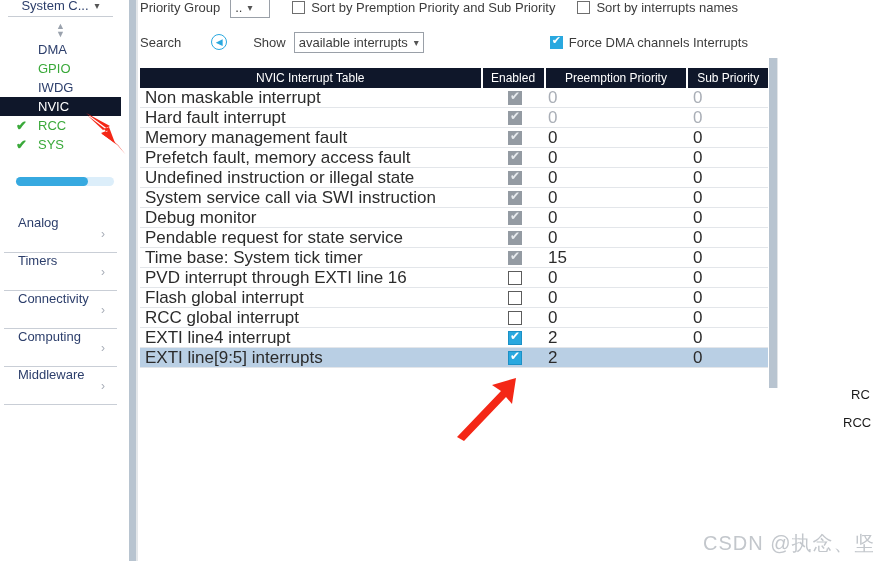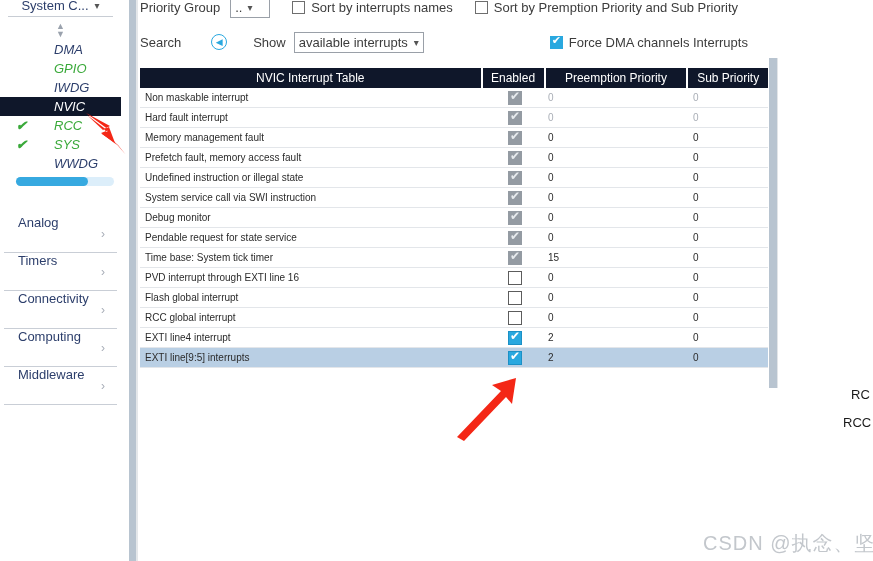--- a/index.html
+++ b/index.html
@@ -27,21 +27,21 @@
     position: absolute; left: 8px; top: 16px; width: 105px; height: 1px;
     background: #c8cdd4;
   }
   .sb-spinner {
     position: absolute; left: 0; top: 22px; width: 121px;
     text-align: center; font-size: 9px; color: #9aa2ad; line-height: 8px;
   }
   .tree-list { position: absolute; left: 0; top: 40px; width: 121px; }
   .tree-item {
     position: relative; height: 19px; line-height: 19px;
-    font-size: 13px; color: #2c3e6b; padding-left: 54px; font-style: italic;
+    font-size: 13px; color: #2c3e6b; padding-left: 38px;
   }
   .tree-item.green { color: #3aa93a; }
   .tree-item.sel { background: #0f172a; color: #ffffff; }
   .tree-item .tick {
     position: absolute; left: 16px; top: 0; color: #3aa93a;
     font-size: 13px; font-weight: bold;
   }
   .sb-scroll-h {
     position: absolute; left: 16px; top: 177px; width: 98px; height: 9px;
     background: #dceefa; border-radius: 5px;
@@ -117,21 +117,21 @@
     border-right: 2px solid #ffffff; height: 20px;
   }
   .th:last-child { border-right: 0; }
   .c-name { width: 348px; }
   .c-en   { width: 64px; }
   .c-pre  { width: 145px; }
   .c-sub  { width: 81px; }
   .trow { display: flex; height: 20px; border-bottom: 1px solid #e3e6ea; background: #fff; }
   .trow.selected { background: #b9cfe4; }
   .td {
-    font-size: 10px; color: #2b2b2b; display: flex; align-items: center;
+    font-size: 17px; color: #2b2b2b; display: flex; align-items: center;
     height: 19px;
   }
   .td.name { width: 348px; padding-left: 5px; }
   .td.en   { width: 54px; justify-content: center; }
   .td.pre  { width: 145px; padding-left: 6px; }
   .td.sub  { width: 81px; padding-left: 6px; }
   .td.dim  { color: #a9aeb6; }
   .cbx {
     width: 14px; height: 14px; border: 1px solid #5c5c5c;
     background: #ffffff; position: relative; display: inline-block;
@@ -207,24 +207,20 @@
         <span>NVIC</span>
       </div>
       <div class="tree-item green">
         <span class="tick">✔</span>
         <span>RCC</span>
       </div>
       <div class="tree-item green">
         <span class="tick">✔</span>
         <span>SYS</span>
       </div>
-      <div class="tree-item">
-        <span class="tick"></span>
-        <span>WWDG</span>
-      </div>
     </div>
 
     <div class="sb-scroll-h">
         <i></i>
       </div>
 
     <div class="cat-list">
       <div class="cat-item">
         <span>Analog</span>
         <span class="arrow">›</span>
@@ -254,25 +250,25 @@
   <div id="toolbar">
 
     <div class="tb-row1">
       <span class="lbl">Priority Group</span>
       <span class="sel-box" style="margin-left:10px; width:40px;">
         <span>..</span>
         <span class="dd">▾</span>
       </span>
       <span class="cb-wrap" style="margin-left:22px;">
         <span class="cb"></span>
-        <span class="lbl">Sort by interrupts names</span>
+        <span class="lbl">Sort by Premption Priority and Sub Priority</span>
       </span>
       <span class="cb-wrap" style="margin-left:22px;">
         <span class="cb"></span>
-        <span class="lbl">Sort by Premption Priority and Sub Priority</span>
+        <span class="lbl">Sort by interrupts names</span>
       </span>
     </div>
 
     <div class="tb-row2">
       <span class="lbl">Search</span>
       <span class="search-icon" style="margin-left:30px;">◀</span>
       <span class="lbl" style="margin-left:26px;">Show</span>
       <span class="sel-box" style="margin-left:8px; width:130px;">
         <span>available interrupts</span>
         <span class="dd" style="margin-left:auto;">▾</span>

